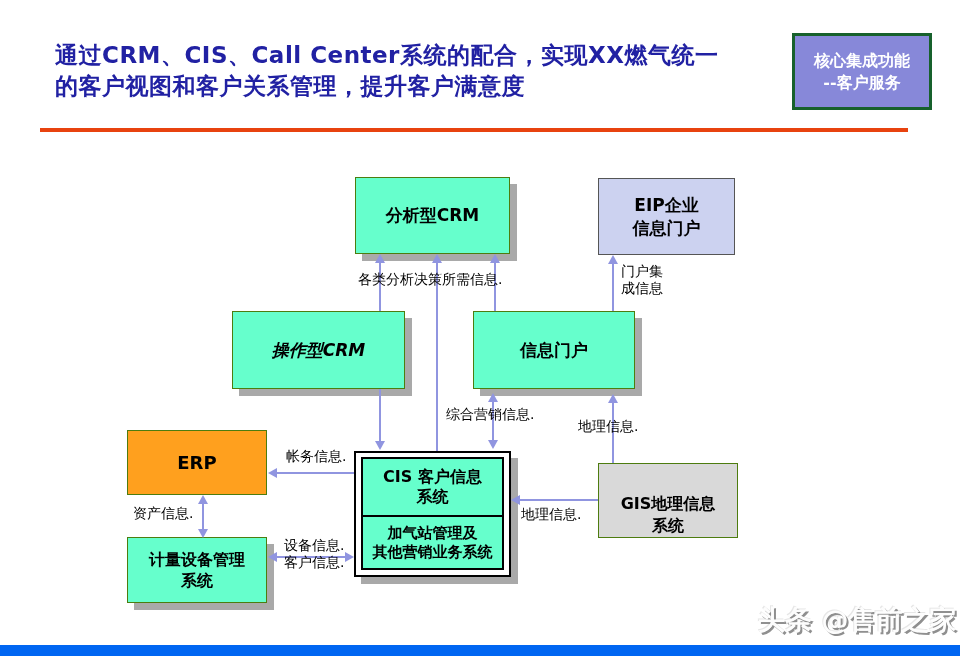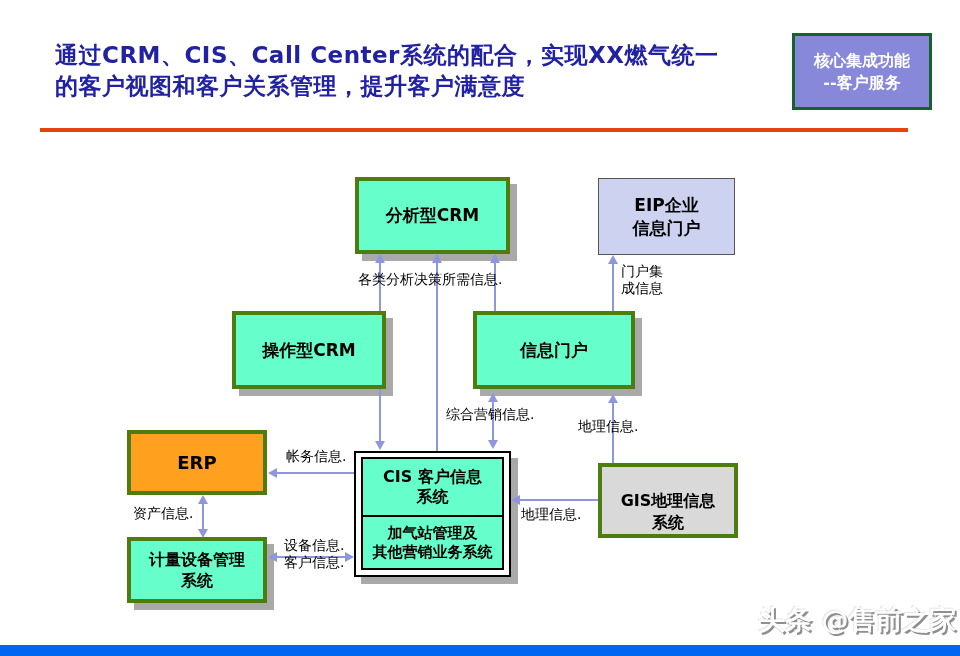--- a/index.html
+++ b/index.html
@@ -7,29 +7,29 @@
           font-family:"DejaVu Sans","Liberation Sans",sans-serif;}
   
   #title{position:absolute;left:55px;top:40px;width:760px;font-size:23px;font-weight:bold;
          color:#2121a3;line-height:31px;letter-spacing:0.5px;}
   #title-rule{position:absolute;left:40px;top:128px;width:868px;height:4px;background:#e8430f;}
   #badge{position:absolute;left:792px;top:33px;width:140px;height:77px;background:#8788d9;
          border:3px solid #17612c;box-sizing:border-box;display:flex;flex-direction:column;
          align-items:center;justify-content:center;color:#ffffff;font-weight:bold;
          font-size:16px;line-height:22px;text-align:center;}
   
-  .node{position:absolute;box-sizing:border-box;border:4px solid #4d7c0f;display:flex;
+  .node{position:absolute;box-sizing:border-box;border:1px solid #4d7c0f;display:flex;
         flex-direction:column;align-items:center;justify-content:center;text-align:center;
         font-weight:bold;color:#000;}
   .shadow{box-shadow:7px 7px 0 #a9a9a9;}
   .green{background:#66ffcc;}
   #node-analytical-crm{left:355px;top:177px;width:155px;height:77px;font-size:17px;}
   #node-eip{left:598px;top:178px;width:137px;height:77px;background:#ccd2f0;
             border:1px solid #555;font-size:17px;line-height:23px;}
-  #node-operational-crm{left:232px;top:311px;width:154px;height:78px;font-size:17px;}
+  #node-operational-crm{left:232px;top:311px;width:173px;height:78px;font-size:17px;font-style:italic;}
   #node-call-center{left:473px;top:311px;width:162px;height:78px;font-size:17px;}
   #node-erp{left:127px;top:430px;width:140px;height:65px;background:#ffa01e;font-size:18px;}
   #node-gis{left:598px;top:463px;width:140px;height:75px;background:#d9d9d9;
             font-size:16px;line-height:22px;justify-content:flex-end;}
   #node-metering{left:127px;top:537px;width:140px;height:66px;font-size:16px;line-height:21px;}
   
   #node-cis{position:absolute;left:354px;top:451px;width:157px;height:126px;background:#fff;
             border:2px solid #000;box-sizing:border-box;box-shadow:7px 7px 0 #a9a9a9;}
   #cis-inner{position:absolute;left:5px;top:4px;right:5px;bottom:5px;background:#66ffcc;
              border:2px solid #000;display:flex;flex-direction:column;}

